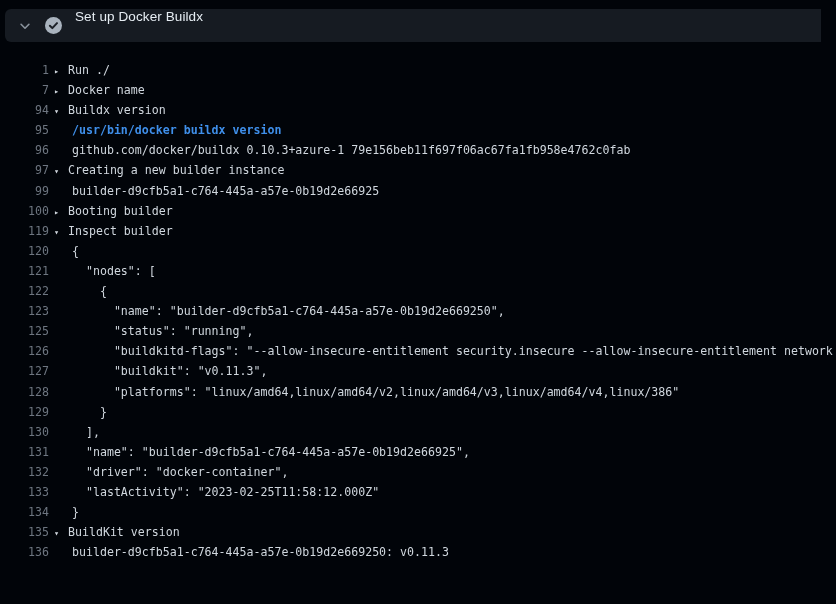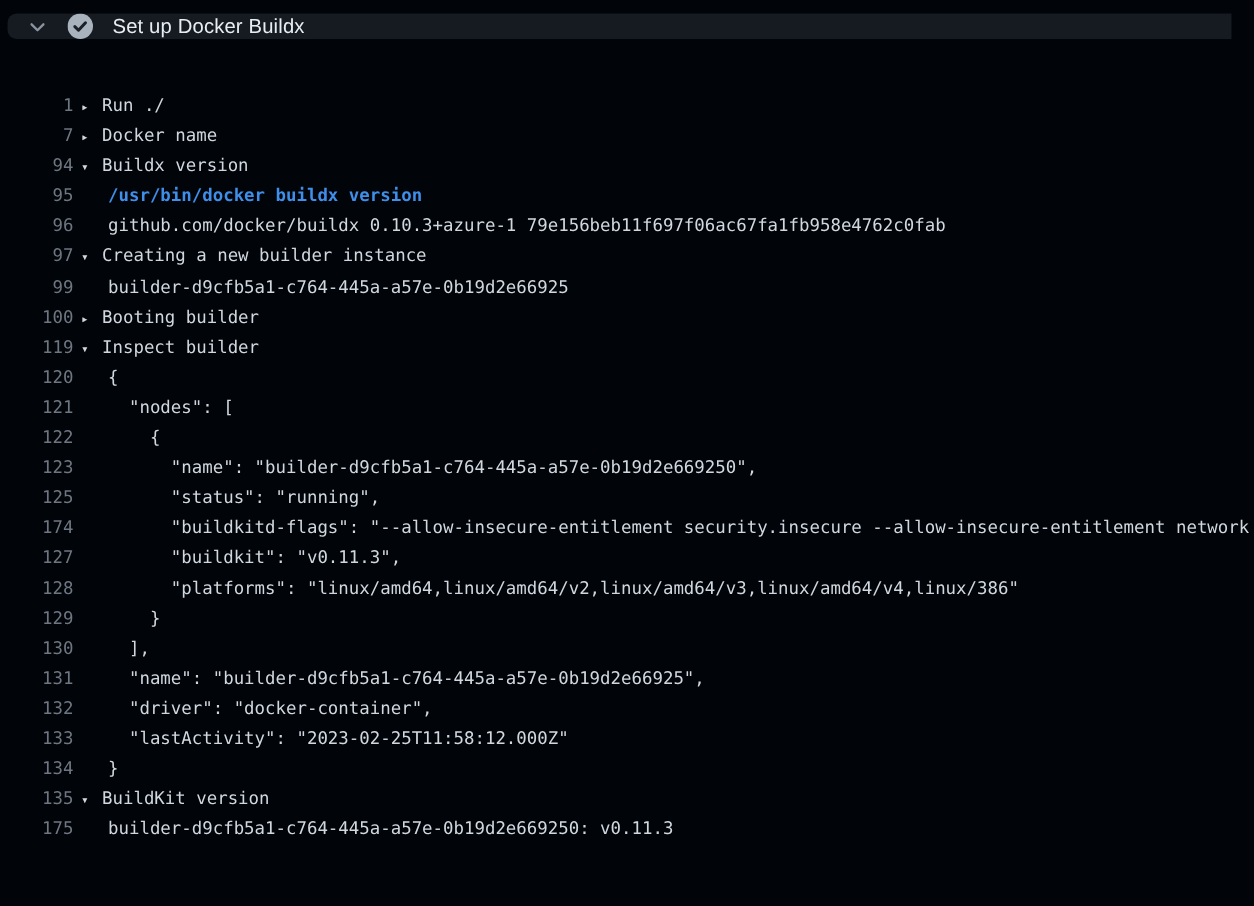--- a/index.html
+++ b/index.html
@@ -1,20 +1,20 @@
 <!DOCTYPE html>
 <html><head>
 <meta charset="utf-8">
 <style>
   html,body{margin:0;padding:0;background:#010409;}
   .stage{position:relative;width:836px;height:604px;background:#010409;overflow:hidden;
          font-family:"DejaVu Sans Mono","Liberation Mono",monospace;}
   
-  .hdr{position:absolute;left:5px;top:9px;right:15px;height:17px;background:#161b22;
-       border-radius:6px 0 0 6px;display:flex;align-items:center;
+  .hdr{position:absolute;left:5px;top:9px;right:15px;height:33px;background:#161b22;
+       border-radius:6px 0 0 6px;display:flex;
        font-family:"Liberation Sans",sans-serif;cursor:pointer;}
   .chev{margin-left:13px;flex:none;display:flex;align-items:center;}
   .check{margin-left:13px;flex:none;display:flex;align-items:center;}
   .title{margin-left:13px;color:#e6edf3;font-size:13.5px;font-weight:500;letter-spacing:.1px;}
   
   .log{position:absolute;left:0;top:60px;right:0;}
   .row{display:flex;height:20.1px;line-height:20.1px;font-size:11.6px;white-space:pre;overflow:hidden;}
   .num{flex:none;width:49px;text-align:right;color:#6e7681;cursor:pointer;}
   .body{margin-left:5px;color:#d0d7de;}
   .body.output,.body.command{padding-left:18px;}
@@ -50,26 +50,26 @@
       <div class="row"><span class="num">96</span><span class="body output">github.com/docker/buildx 0.10.3+azure-1 79e156beb11f697f06ac67fa1fb958e4762c0fab</span></div>
       <div class="row grp"><span class="num">97</span><span class="body group-expanded"><span class="arrow">▾</span><span>Creating a new builder instance</span></span></div>
       <div class="row"><span class="num">99</span><span class="body output">builder-d9cfb5a1-c764-445a-a57e-0b19d2e66925</span></div>
       <div class="row grp"><span class="num">100</span><span class="body group-collapsed"><span class="arrow">▸</span><span>Booting builder</span></span></div>
       <div class="row grp"><span class="num">119</span><span class="body group-expanded"><span class="arrow">▾</span><span>Inspect builder</span></span></div>
       <div class="row"><span class="num">120</span><span class="body output">{</span></div>
       <div class="row"><span class="num">121</span><span class="body output">  "nodes": [</span></div>
       <div class="row"><span class="num">122</span><span class="body output">    {</span></div>
       <div class="row"><span class="num">123</span><span class="body output">      "name": "builder-d9cfb5a1-c764-445a-a57e-0b19d2e669250",</span></div>
       <div class="row"><span class="num">125</span><span class="body output">      "status": "running",</span></div>
-      <div class="row"><span class="num">174</span><span class="body output">      "buildkitd-flags": "--allow-insecure-entitlement security.insecure --allow-insecure-entitlement network</span></div>
+      <div class="row"><span class="num">126</span><span class="body output">      "buildkitd-flags": "--allow-insecure-entitlement security.insecure --allow-insecure-entitlement network</span></div>
       <div class="row"><span class="num">127</span><span class="body output">      "buildkit": "v0.11.3",</span></div>
       <div class="row"><span class="num">128</span><span class="body output">      "platforms": "linux/amd64,linux/amd64/v2,linux/amd64/v3,linux/amd64/v4,linux/386"</span></div>
       <div class="row"><span class="num">129</span><span class="body output">    }</span></div>
       <div class="row"><span class="num">130</span><span class="body output">  ],</span></div>
       <div class="row"><span class="num">131</span><span class="body output">  "name": "builder-d9cfb5a1-c764-445a-a57e-0b19d2e66925",</span></div>
       <div class="row"><span class="num">132</span><span class="body output">  "driver": "docker-container",</span></div>
       <div class="row"><span class="num">133</span><span class="body output">  "lastActivity": "2023-02-25T11:58:12.000Z"</span></div>
       <div class="row"><span class="num">134</span><span class="body output">}</span></div>
       <div class="row grp"><span class="num">135</span><span class="body group-expanded"><span class="arrow">▾</span><span>BuildKit version</span></span></div>
-      <div class="row"><span class="num">175</span><span class="body output">builder-d9cfb5a1-c764-445a-a57e-0b19d2e669250: v0.11.3</span></div>
+      <div class="row"><span class="num">136</span><span class="body output">builder-d9cfb5a1-c764-445a-a57e-0b19d2e669250: v0.11.3</span></div>
     </div>
 
 </div>
 
 </body></html>

